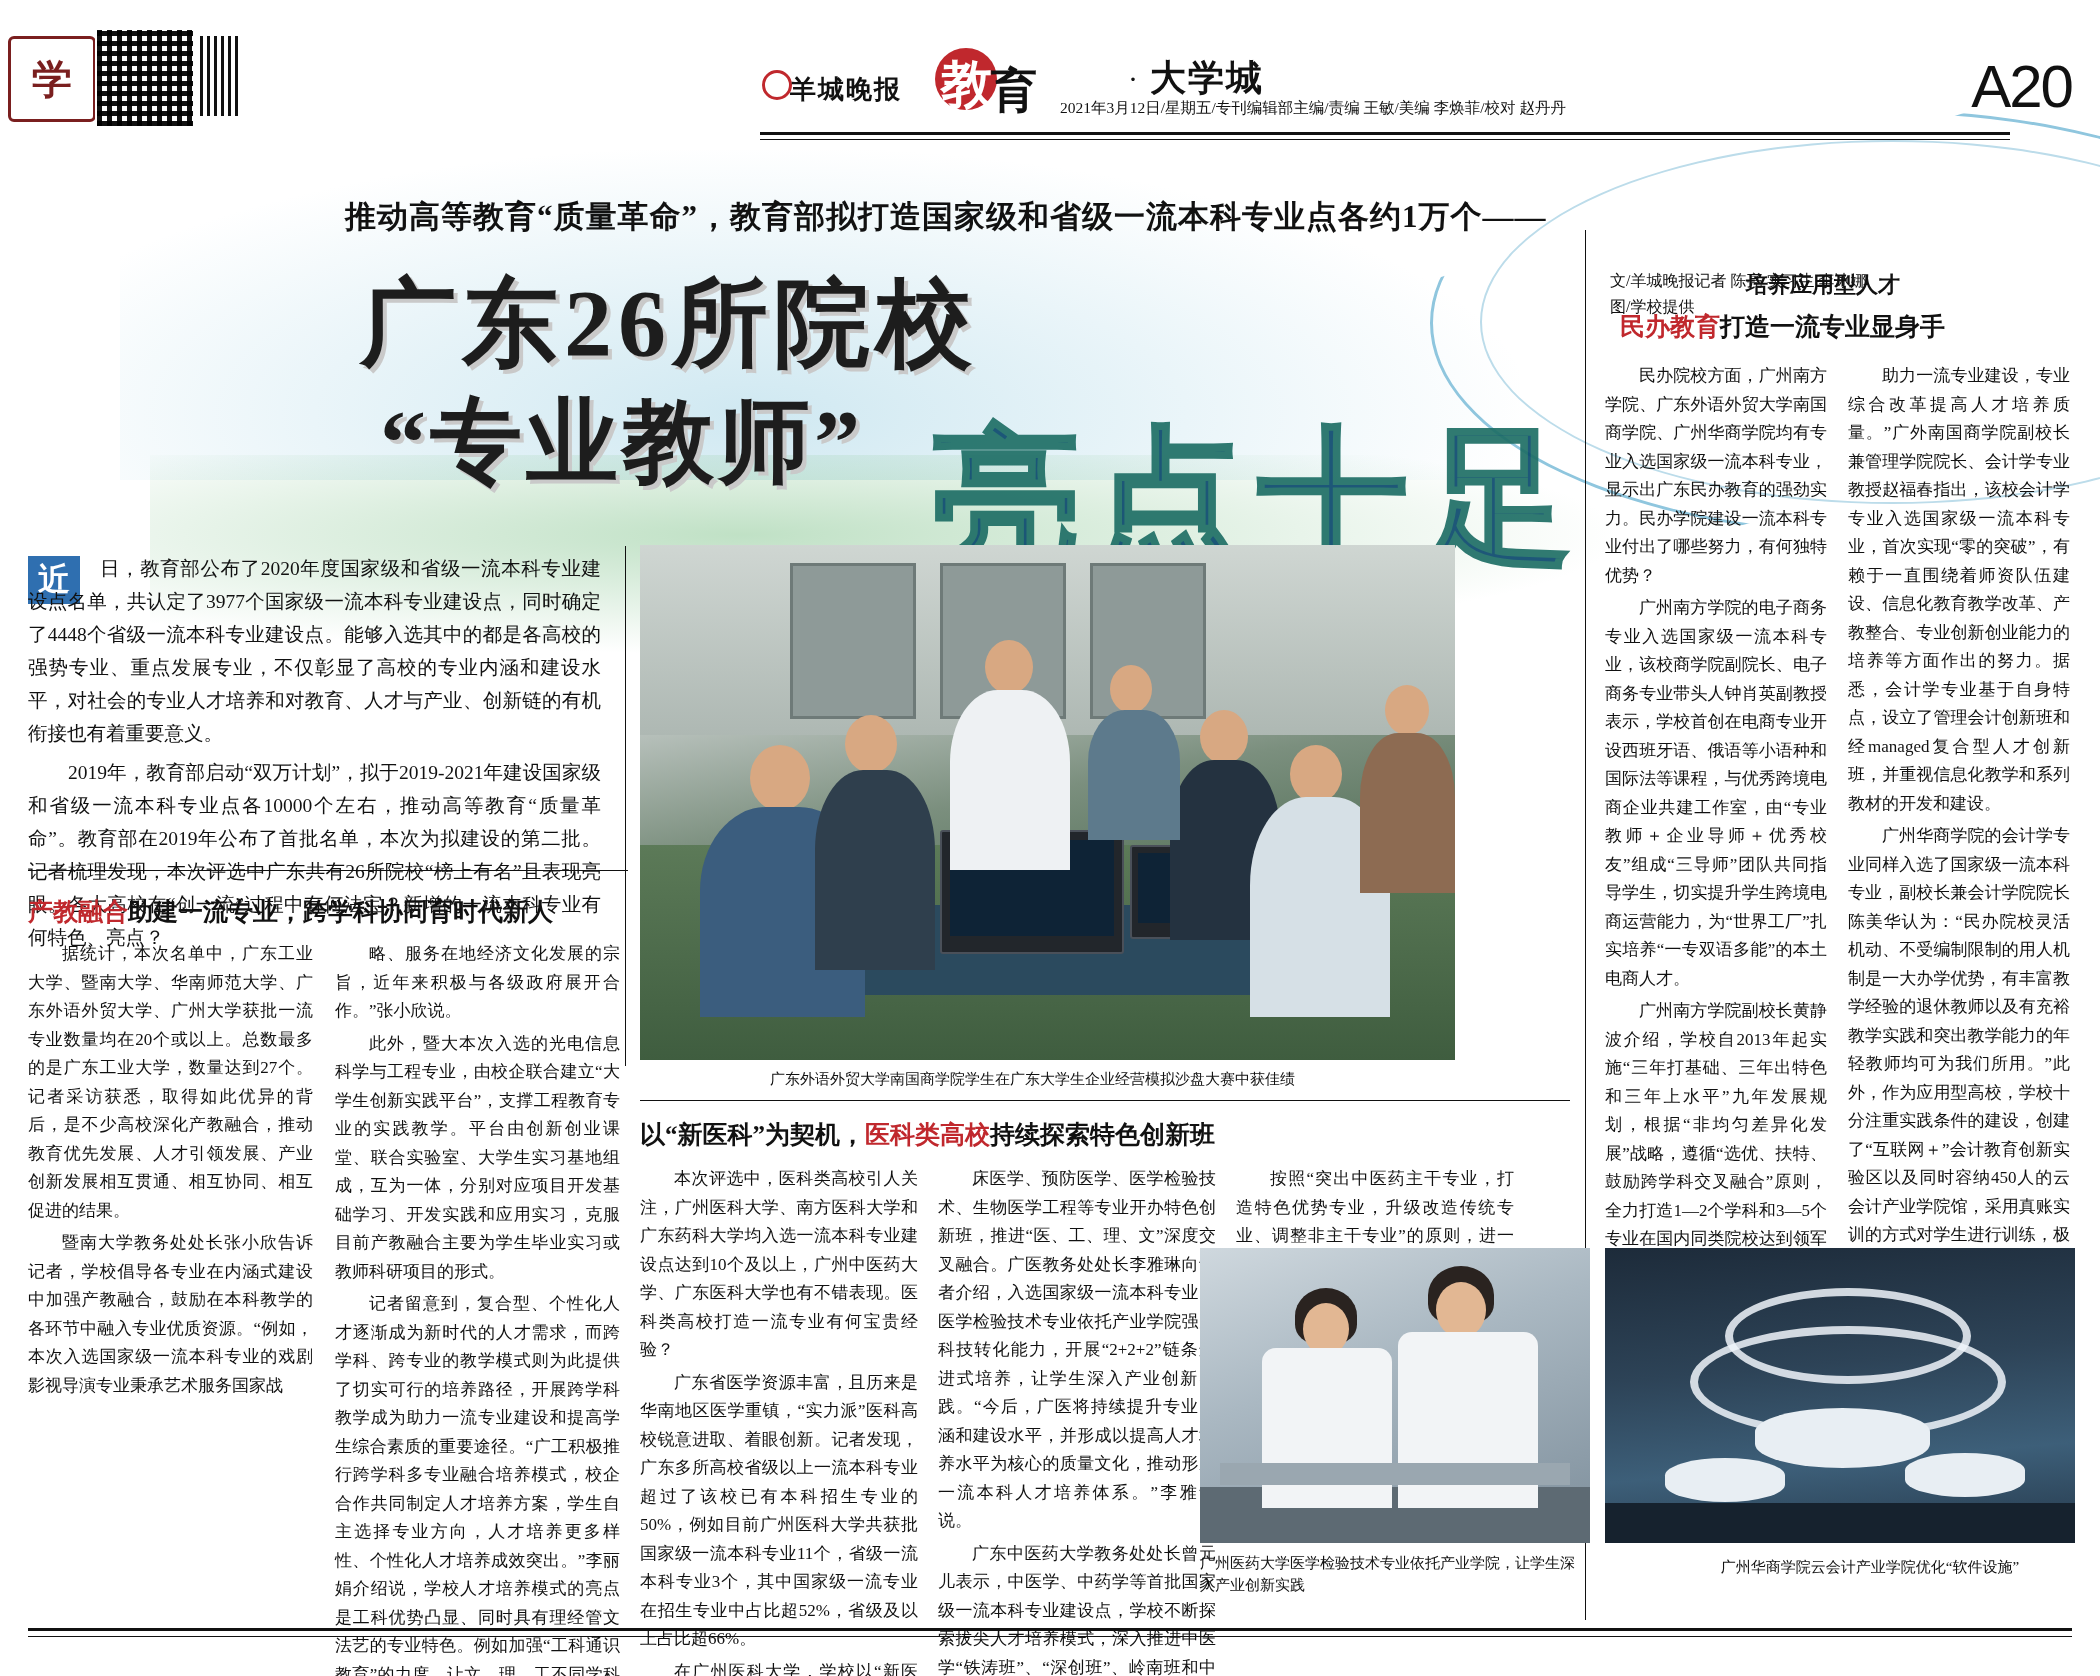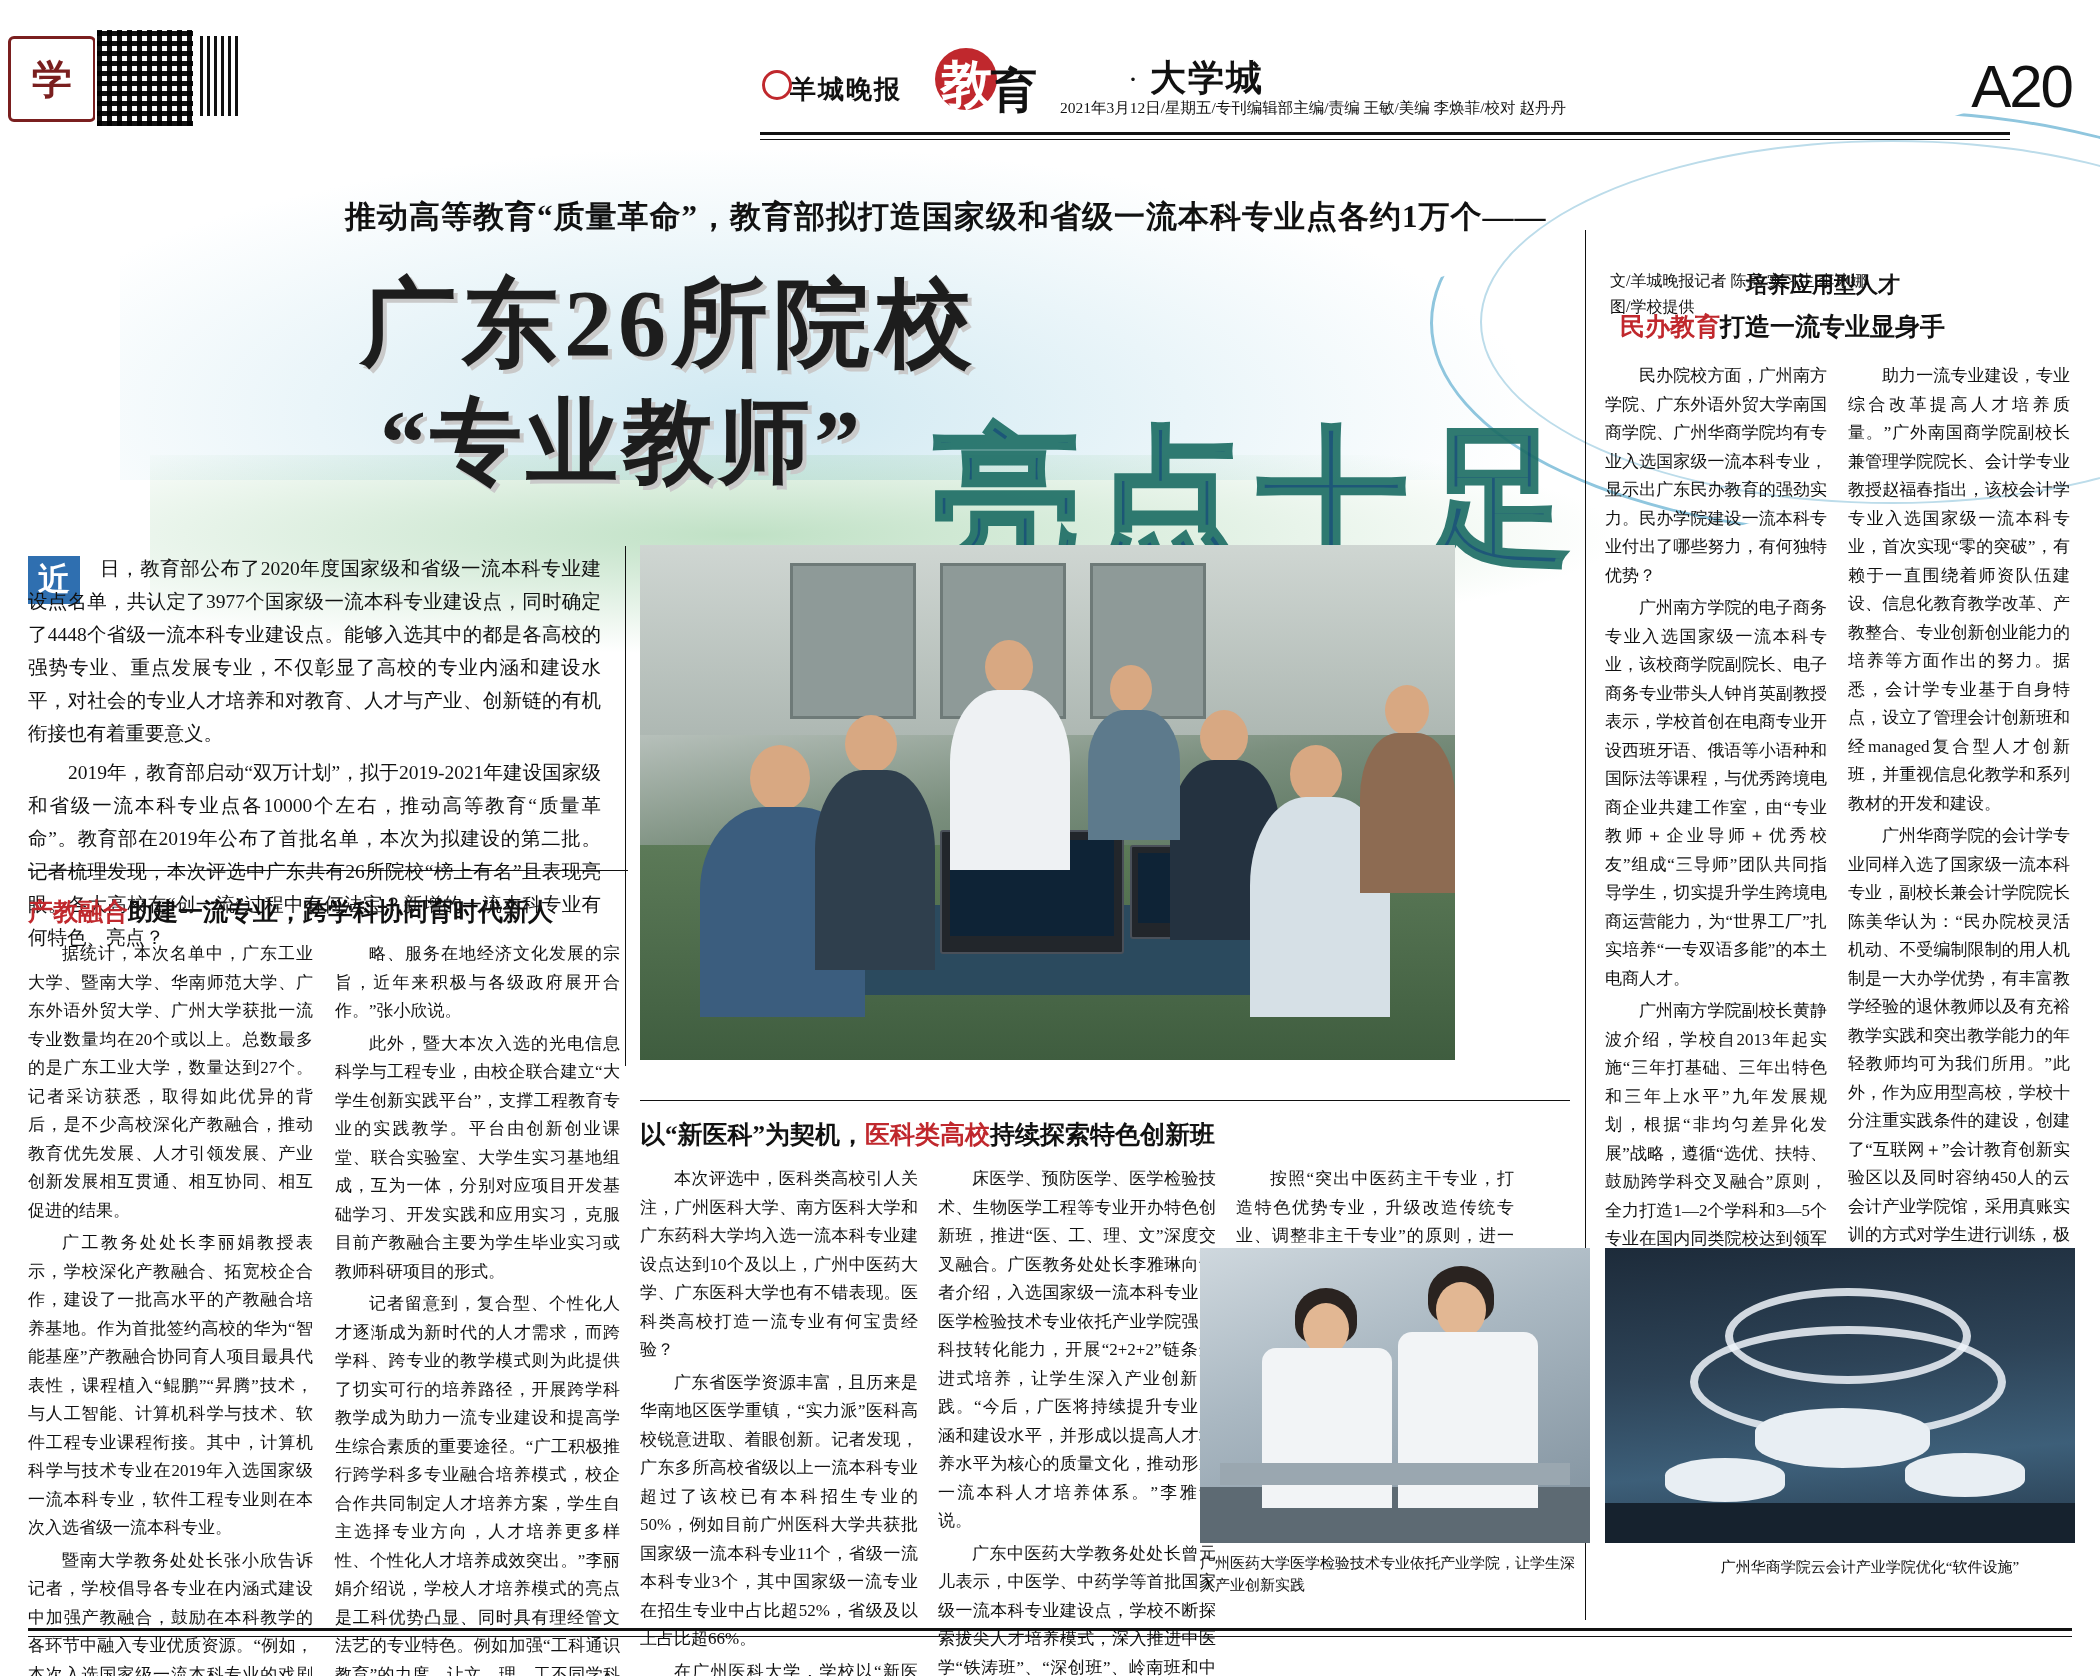--- a/index.html
+++ b/index.html
@@ -178,32 +178,32 @@
     <div class="person" style="left:310px;top:145px;width:120px;height:180px;background:#eef1f3;"></div>
     <div class="head" style="left:560px;top:165px;width:48px;height:54px;"></div>
     <div class="person" style="left:530px;top:215px;width:110px;height:180px;background:#243240;"></div>
     <div class="head" style="left:650px;top:200px;width:52px;height:58px;"></div>
     <div class="person" style="left:610px;top:252px;width:140px;height:220px;background:#d6e0e6;"></div>
     <div class="head" style="left:470px;top:120px;width:42px;height:48px;"></div>
     <div class="person" style="left:448px;top:165px;width:92px;height:130px;background:#5d7a8c;"></div>
     <div class="head" style="left:745px;top:140px;width:44px;height:50px;"></div>
     <div class="person" style="left:720px;top:188px;width:95px;height:160px;background:#8d6b52;"></div>
   </div>
+  <div class="cap" style="left:770px;top:1068px;width:690px;">广东外语外贸大学南国商学院学生在广东大学生企业经营模拟沙盘大赛中获佳绩</div>
 
   <div class="divider-v" style="left:625px;top:546px;width:1px;height:520px;"></div>
   <div class="divider-v" style="left:1585px;top:230px;width:1px;height:1390px;"></div>
   <div class="divider-h" style="left:640px;top:1100px;width:930px;height:1px;"></div>
   <div class="divider-h" style="left:28px;top:870px;width:600px;height:1px;"></div>
 
   <div class="sub-head" style="left:28px;top:895px;">
     <span class="red">产教融合</span><span class="dark">助建一流专业，跨学科协同育时代新人</span>
   </div>
   <div class="col" style="left:28px;top:940px;width:285px;">
     <p>据统计，本次名单中，广东工业大学、暨南大学、华南师范大学、广东外语外贸大学、广州大学获批一流专业数量均在20个或以上。总数最多的是广东工业大学，数量达到27个。记者采访获悉，取得如此优异的背后，是不少高校深化产教融合，推动教育优先发展、人才引领发展、产业创新发展相互贯通、相互协同、相互促进的结果。</p>
-    <p>广工教务处处长李丽娟教授表示，学校深化产教融合、拓宽校企合作，建设了一批高水平的产教融合培养基地。作为首批签约高校的华为“智能基座”产教融合协同育人项目最具代表性，课程植入“鲲鹏”“昇腾”技术，与人工智能、计算机科学与技术、软件工程专业课程衔接。其中，计算机科学与技术专业在2019年入选国家级一流本科专业，软件工程专业则在本次入选省级一流本科专业。</p>
     <p>暨南大学教务处处长张小欣告诉记者，学校倡导各专业在内涵式建设中加强产教融合，鼓励在本科教学的各环节中融入专业优质资源。“例如，本次入选国家级一流本科专业的戏剧影视导演专业秉承艺术服务国家战</p>
   </div>
   <div class="col" style="left:335px;top:940px;width:285px;">
     <p>略、服务在地经济文化发展的宗旨，近年来积极与各级政府展开合作。”张小欣说。</p>
     <p>此外，暨大本次入选的光电信息科学与工程专业，由校企联合建立“大学生创新实践平台”，支撑工程教育专业的实践教学。平台由创新创业课堂、联合实验室、大学生实习基地组成，互为一体，分别对应项目开发基础学习、开发实践和应用实习，克服目前产教融合主要为学生毕业实习或教师科研项目的形式。</p>
     <p>记者留意到，复合型、个性化人才逐渐成为新时代的人才需求，而跨学科、跨专业的教学模式则为此提供了切实可行的培养路径，开展跨学科教学成为助力一流专业建设和提高学生综合素质的重要途径。“广工积极推行跨学科多专业融合培养模式，校企合作共同制定人才培养方案，学生自主选择专业方向，人才培养更多样性、个性化人才培养成效突出。”李丽娟介绍说，学校人才培养模式的亮点是工科优势凸显、同时具有理经管文法艺的专业特色。例如加强“工科通识教育”的力度，让文、理、工不同学科背景的学生提升对前沿知识的敏锐度，培养其主动捕捉跨学科交叉点的能力。</p>
   </div>
 
   <div class="sub-head" style="left:640px;top:1118px;">
     <span class="dark">以“新医科”为契机，</span><span class="red">医科类高校</span><span class="dark">持续探索特色创新班</span>

